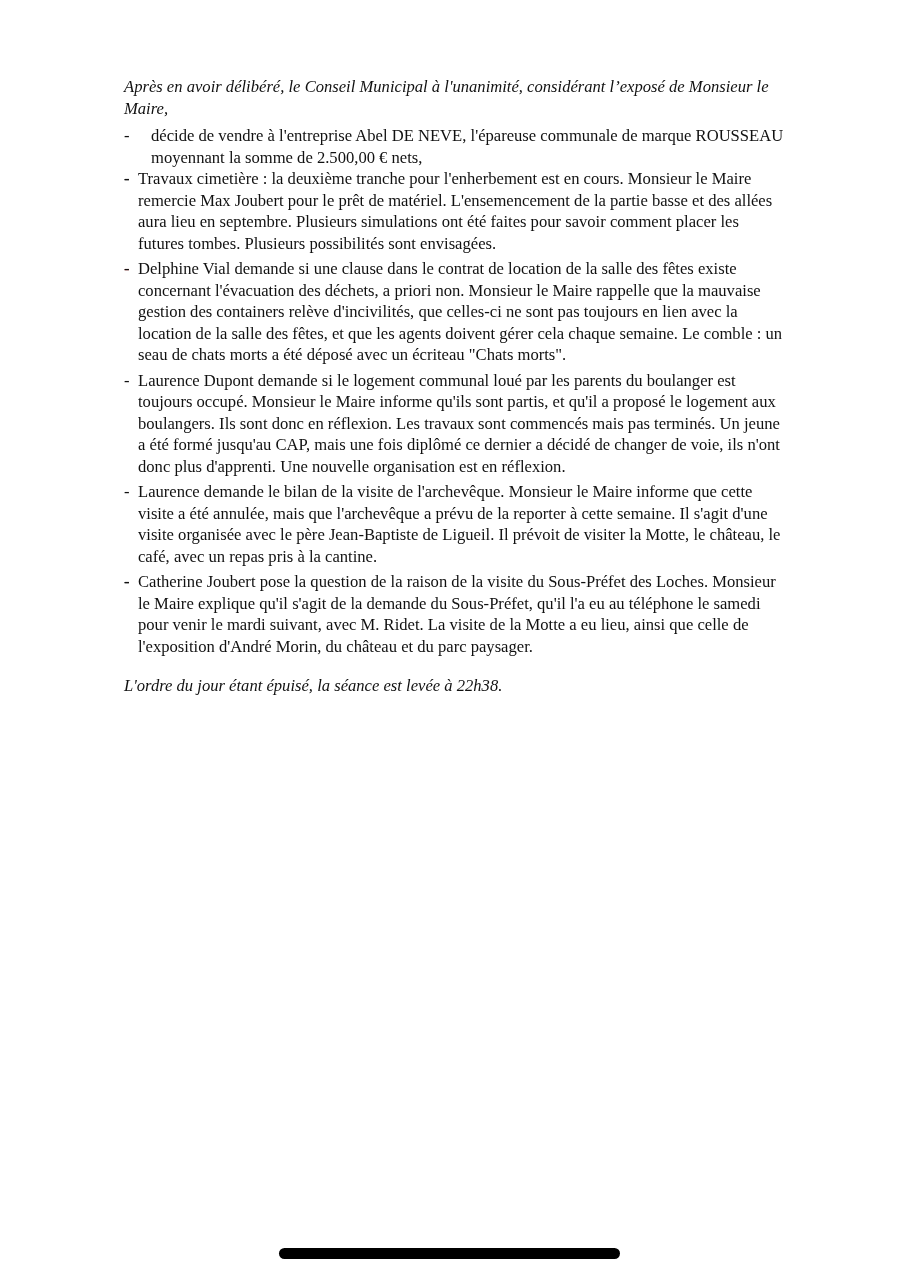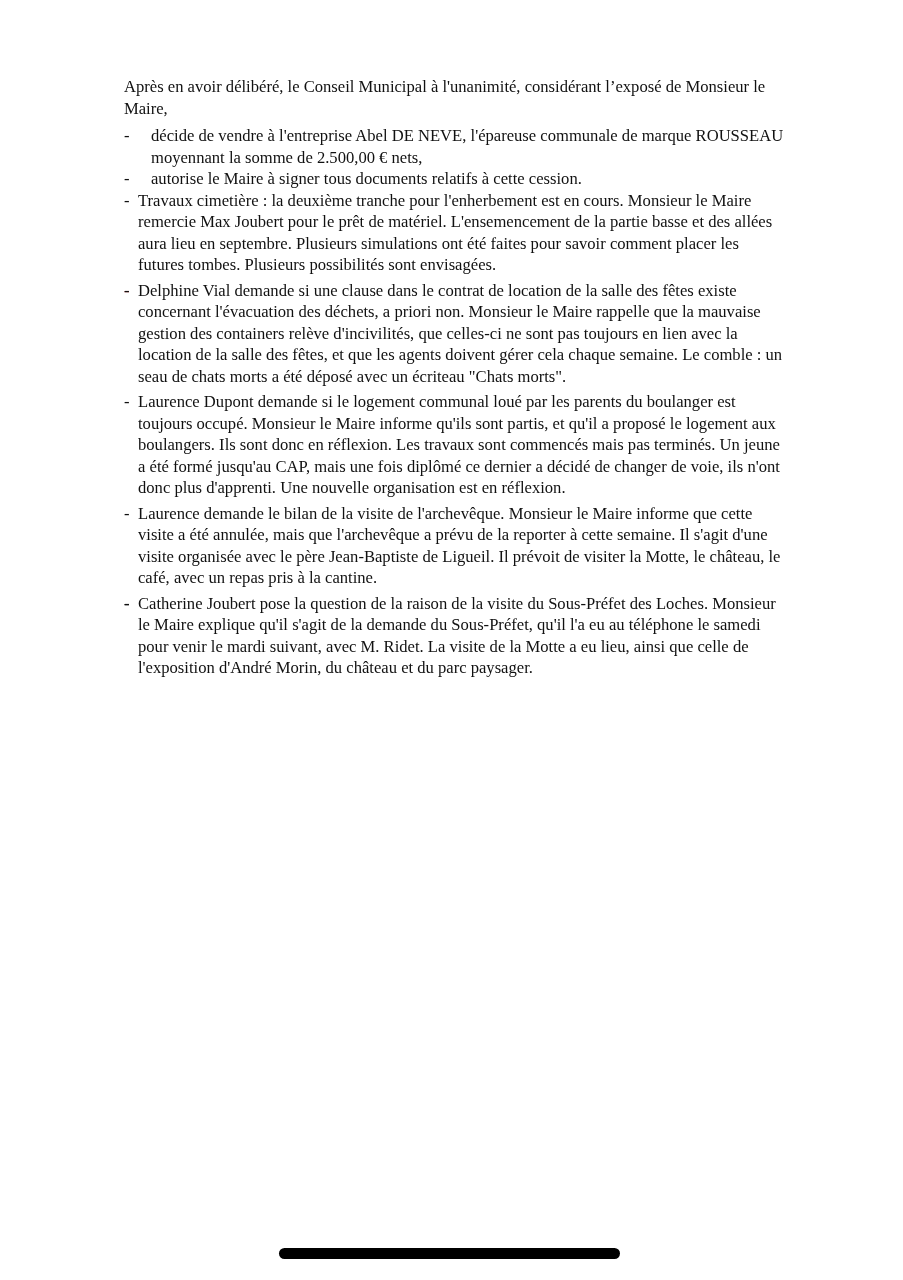--- a/index.html
+++ b/index.html
@@ -1,45 +1,46 @@
 <!DOCTYPE html>
 <html><head>
 <meta charset="utf-8">
 <style>
   html, body { margin: 0; padding: 0; background: #ffffff; }
   body { width: 903px; height: 1280px; position: relative; overflow: hidden;
     font-family: "Liberation Serif", "DejaVu Serif", serif; color: #111; font-size: 16.6px; }
   .page { position: absolute; left: 124px; top: 76px; width: 660px; }
-  p { margin: 0; line-height: 21.5px; }
+  p { margin: 0; line-height: 21.5px; font-style: italic; }
   .intro { margin-bottom: 6px; }
   .dash-list { margin: 0 0 0 0; padding: 0; list-style: none; }
   .dash-list li { position: relative; padding-left: 27px; line-height: 21.5px; }
   .dash-list li .dash { position: absolute; left: 0; top: 0; }
   .heading { font-weight: bold; text-decoration: underline; margin-top: 19px; margin-bottom: 7px; line-height: 22px; }
   .item { position: relative; padding-left: 14px; line-height: 21.5px; margin-bottom: 4px; }
   .item .dash { position: absolute; left: 0; top: 0; }
   .item .dash.red { color: #c0302f; }
   .closing { margin-top: 18px; }
   .home-indicator { position: absolute; left: 279px; top: 1248px; width: 341px; height: 11px;
     background: #000; border-radius: 6px; }
 </style>
 </head>
 <body>
 
 <div class="page">
   <p class="intro">Après en avoir délibéré, le Conseil Municipal à l'unanimité, considérant l’exposé de Monsieur le Maire,</p>
   <ul class="dash-list">
     <li><span class="dash">-</span><span>décide de vendre à l'entreprise Abel DE NEVE, l'épareuse communale de marque ROUSSEAU moyennant la somme de 2.500,00 € nets,</span></li>
-    <li><span class="dash">-</span><span>autorise le Maire à signer tous documents relatifs à cette cession.</span></li>
+    <li><span class="dash">-</span></li>
   </ul>
 
 
   <div class="item"><span class="dash">-</span><span>Travaux cimetière : la deuxième tranche pour l'enherbement est en cours. Monsieur le Maire remercie Max Joubert pour le prêt de matériel. L'ensemencement de la partie basse et des allées aura lieu en septembre. Plusieurs simulations ont été faites pour savoir comment placer les futures tombes. Plusieurs possibilités sont envisagées.</span></div>
   <div class="item"><span class="dash red" style="color: rgb(192, 48, 47);">-</span></div>
   <div class="item"><span class="dash">-</span><span>Delphine Vial demande si une clause dans le contrat de location de la salle des fêtes existe concernant l'évacuation des déchets, a priori non. Monsieur le Maire rappelle que la mauvaise gestion des containers relève d'incivilités, que celles-ci ne sont pas toujours en lien avec la location de la salle des fêtes, et que les agents doivent gérer cela chaque semaine. Le comble : un seau de chats morts a été déposé avec un écriteau "Chats morts".</span></div>
   <div class="item"><span class="dash">-</span><span>Laurence Dupont demande si le logement communal loué par les parents du boulanger est toujours occupé. Monsieur le Maire informe qu'ils sont partis, et qu'il a proposé le logement aux boulangers. Ils sont donc en réflexion. Les travaux sont commencés mais pas terminés. Un jeune a été formé jusqu'au CAP, mais une fois diplômé ce dernier a décidé de changer de voie, ils n'ont donc plus d'apprenti. Une nouvelle organisation est en réflexion.</span></div>
   <div class="item"><span class="dash">-</span><span>Laurence demande le bilan de la visite de l'archevêque. Monsieur le Maire informe que cette visite a été annulée, mais que l'archevêque a prévu de la reporter à cette semaine. Il s'agit d'une visite organisée avec le père Jean-Baptiste de Ligueil. Il prévoit de visiter la Motte, le château, le café, avec un repas pris à la cantine.</span></div>
   <div class="item"><span class="dash">-</span></div>
   <div class="item"><span class="dash">-</span><span>Catherine Joubert pose la question de la raison de la visite du Sous-Préfet des Loches. Monsieur le Maire explique qu'il s'agit de la demande du Sous-Préfet, qu'il l'a eu au téléphone le samedi pour venir le mardi suivant, avec M. Ridet. La visite de la Motte a eu lieu, ainsi que celle de l'exposition d'André Morin, du château et du parc paysager.</span></div>
 
+  <p class="closing">L'ordre du jour étant épuisé, la séance est levée à 22h38.</p>
 </div>
 
 <div class="home-indicator"></div>
 
 </body></html>

